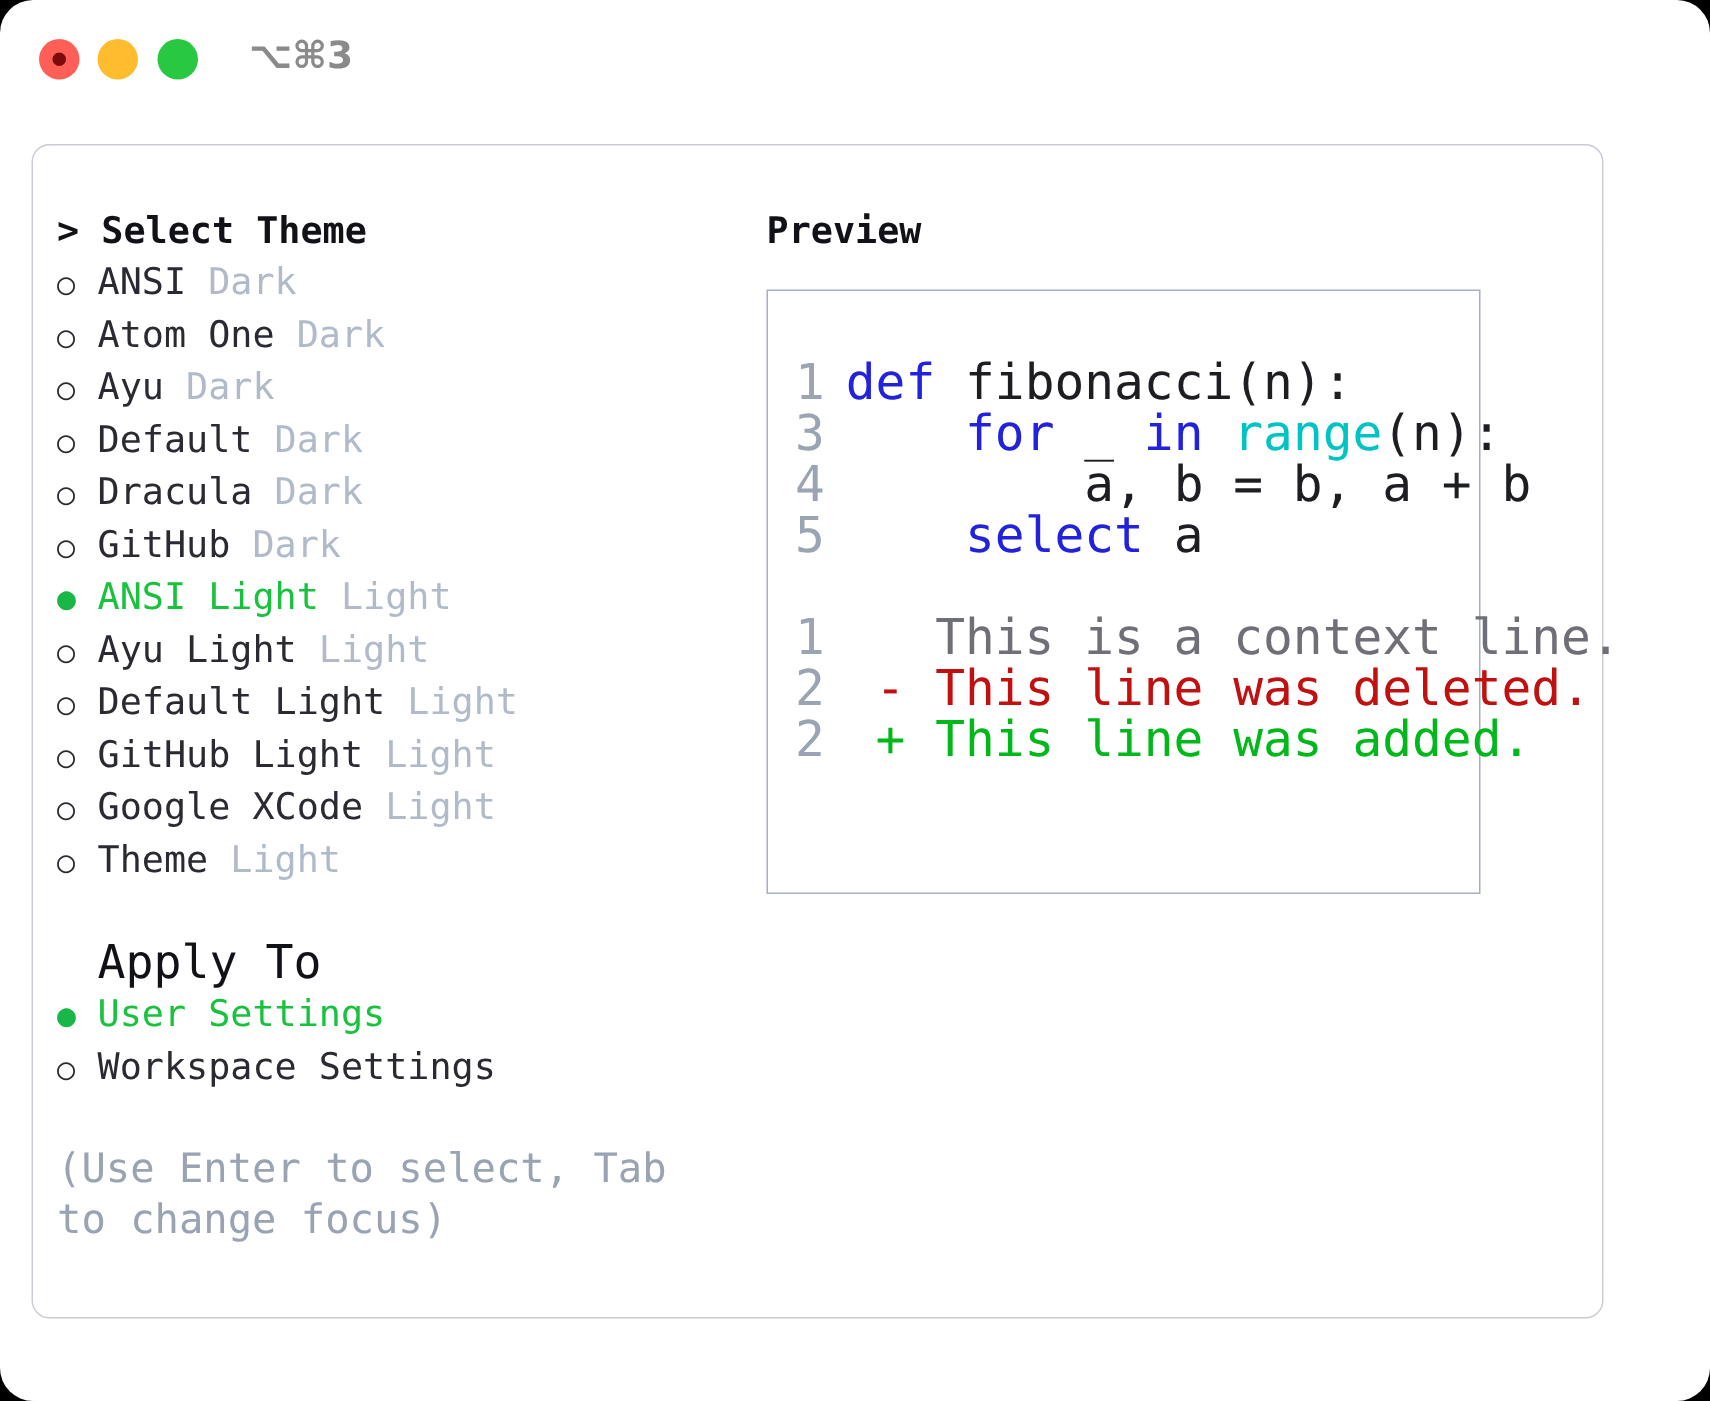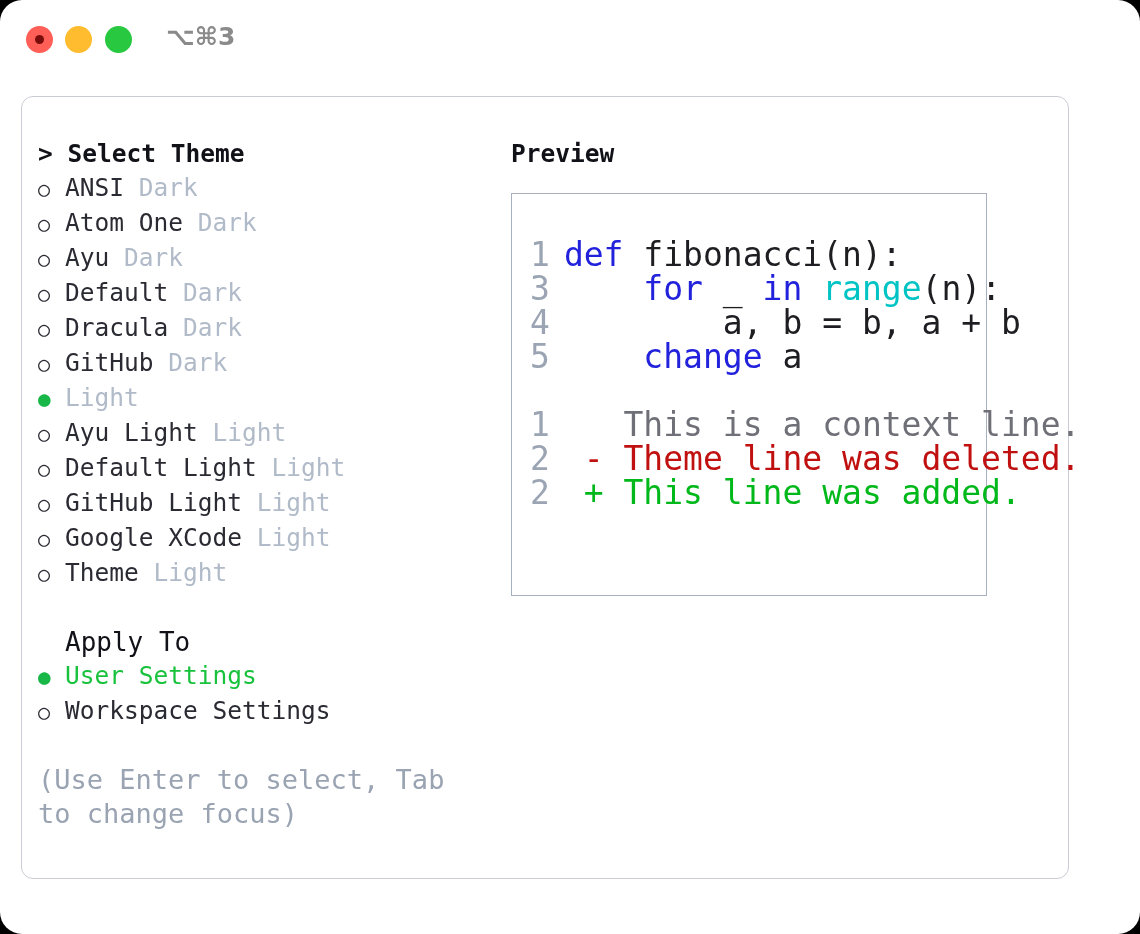--- a/index.html
+++ b/index.html
@@ -101,21 +101,21 @@
     line-height: 34px;
   }
   .bullet.sel { color: #18b748; font-size: 21px; }
   .opt-name { color: #2a2a32; }
   .opt-row.selected .opt-name { color: #18c23c; }
   .opt-badge { color: #b0bac8; text-align: right; }
   .opt-row.selected .opt-badge { color: #b0bac8; }
 
   .group-label {
     margin-left: 27px;
-    font-size: 26px;
+    font-size: 31px;
     color: #111118;
     line-height: 34px;
     white-space: pre;
   }
   .spacer-row { height: 34px; }
 
   #hint {
     margin-top: 34px;
     font-size: 27px;
     line-height: 34px;
@@ -183,21 +183,21 @@
 
     <div id="left-pane">
       <div class="section-header">&gt; Select Theme</div>
       <div id="theme-list">
           <div class="opt-row"><span class="bullet">○</span><span class="opt-name">ANSI </span><span class="opt-badge">Dark</span></div>
           <div class="opt-row"><span class="bullet">○</span><span class="opt-name">Atom One </span><span class="opt-badge">Dark</span></div>
           <div class="opt-row"><span class="bullet">○</span><span class="opt-name">Ayu </span><span class="opt-badge">Dark</span></div>
           <div class="opt-row"><span class="bullet">○</span><span class="opt-name">Default </span><span class="opt-badge">Dark</span></div>
           <div class="opt-row"><span class="bullet">○</span><span class="opt-name">Dracula </span><span class="opt-badge">Dark</span></div>
           <div class="opt-row"><span class="bullet">○</span><span class="opt-name">GitHub </span><span class="opt-badge">Dark</span></div>
-          <div class="opt-row selected"><span class="bullet sel">●</span><span class="opt-badge">Light</span></div>
+          <div class="opt-row selected"><span class="bullet sel">●</span><span class="opt-name">ANSI Light </span><span class="opt-badge">Light</span></div>
           <div class="opt-row"><span class="bullet">○</span><span class="opt-name">Ayu Light </span><span class="opt-badge">Light</span></div>
           <div class="opt-row"><span class="bullet">○</span><span class="opt-name">Default Light </span><span class="opt-badge">Light</span></div>
           <div class="opt-row"><span class="bullet">○</span><span class="opt-name">GitHub Light </span><span class="opt-badge">Light</span></div>
           <div class="opt-row"><span class="bullet">○</span><span class="opt-name">Google XCode </span><span class="opt-badge">Light</span></div>
           <div class="opt-row"><span class="bullet">○</span><span class="opt-name">Theme </span><span class="opt-badge">Light</span></div>
         </div>
 
       <div class="spacer-row"></div>
 
       <div class="group-label">Apply To</div>
@@ -209,25 +209,25 @@
       <div id="hint">(Use Enter to select, Tab to change focus)</div>
     </div>
 
     <div id="right-pane">
       <div id="preview-title">Preview</div>
       <div id="preview-box">
         <div id="code-block">
             <div class="code-line"><span class="ln">1</span><span> </span><span class="kw">def </span><span class="plain">fibonacci(n):</span></div>
             <div class="code-line"><span class="ln">3</span><span> </span><span class="plain">    </span><span class="kw">for</span><span class="plain"> _ </span><span class="kw">in</span><span class="plain"> </span><span class="fn">range</span><span class="plain">(n):</span></div>
             <div class="code-line"><span class="ln">4</span><span> </span><span class="plain">        a, b = b, a + b</span></div>
-            <div class="code-line"><span class="ln">5</span><span> </span><span class="plain">    </span><span class="kw">change</span><span class="plain"> a</span></div>
+            <div class="code-line"><span class="ln">5</span><span> </span><span class="plain">    </span><span class="kw">select</span><span class="plain"> a</span></div>
           </div>
         <div class="diff-gap"></div>
         <div id="diff-block">
             <div class="code-line"><span class="ln">1</span><span class="d-ctx">    This is a context line.</span></div>
-            <div class="code-line"><span class="ln">2</span><span class="d-del">  - Theme line was deleted.</span></div>
+            <div class="code-line"><span class="ln">2</span><span class="d-del">  - This line was deleted.</span></div>
             <div class="code-line"><span class="ln">2</span><span class="d-add">  + This line was added.</span></div>
           </div>
       </div>
     </div>
 
   </div>
 </div>
 
 </body></html>

